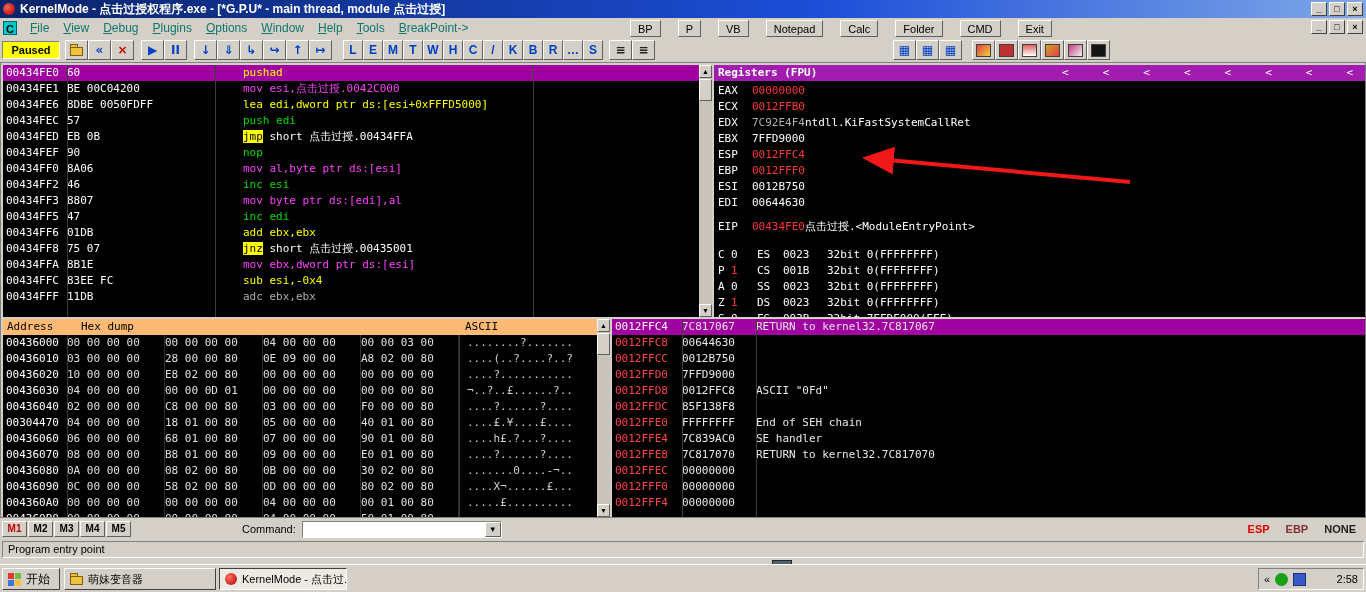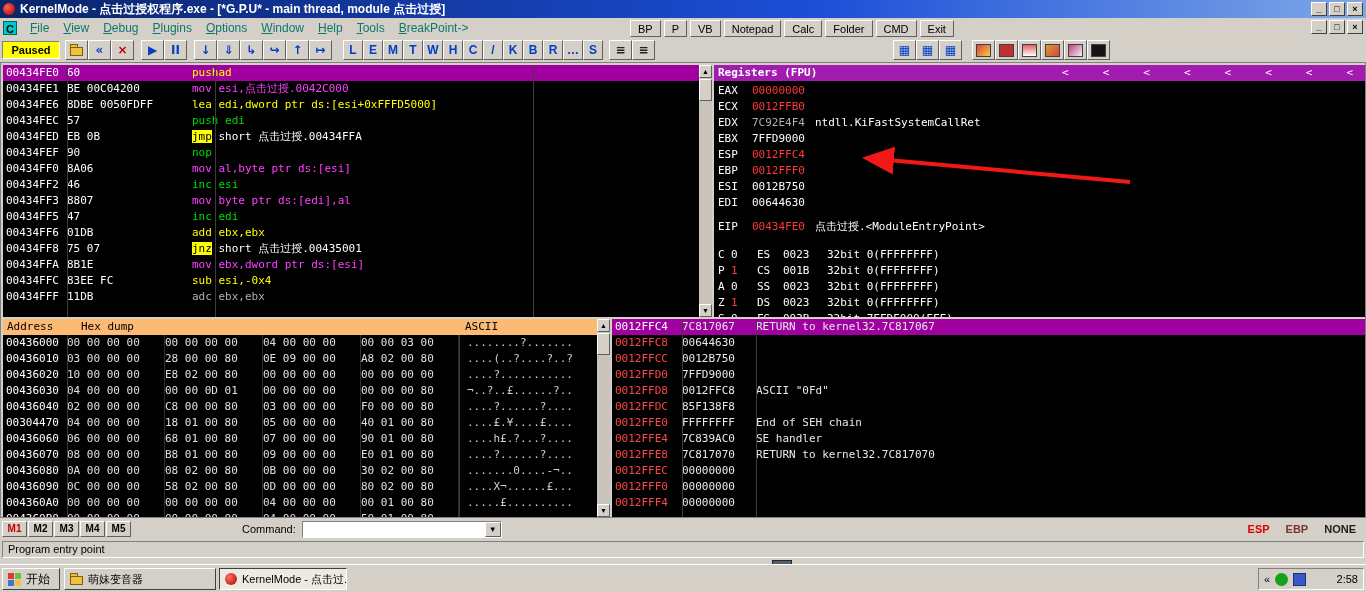--- a/index.html
+++ b/index.html
@@ -12,21 +12,21 @@
 .winctl{position:absolute;display:flex;gap:2px;z-index:30}
 #main-controls{top:2px;right:3px}
 #mdi-controls{top:20px;right:3px}
 .wbtn{width:16px;height:14px;background:#D4D0C8;border:1px solid;border-color:#FFF #404040 #404040 #FFF;font-size:9px;line-height:11px;text-align:center;font-weight:bold;color:#000}
 
 
 #menubar{position:absolute;left:0;top:18px;width:1366px;height:20px;background:#D4D0C8;display:flex;align-items:center;font-size:12px}
 #cpu-icon{width:14px;height:14px;background:#00C8C8;color:#000;font-size:11px;font-weight:bold;text-align:center;line-height:14px;margin:0 6px 0 3px;border:1px solid #006868}
 .menu-item{display:inline-block;padding:2px 7px;color:#0f766e}
 .menu-item::first-letter{text-decoration:underline}
-#mb-buttons{position:absolute;left:630px;top:20px;display:flex;gap:3px}
+#mb-buttons{position:absolute;left:630px;top:20px;display:flex;gap:17px}
 .mb-btn{height:17px;background:#D4D0C8;border:1px solid;border-color:#FFF #606060 #606060 #FFF;font-size:11px;padding:0 7px;color:#000;font-family:"Liberation Sans",sans-serif}
 
 
 #toolbar{position:absolute;left:0;top:38px;width:1366px;height:24px;background:#D4D0C8;display:flex;align-items:center;padding-left:2px}
 #pause-state{width:58px;height:18px;background:#FFFF00;color:#000;font-size:11px;font-weight:bold;text-align:center;line-height:16px;border:1px solid;border-color:#808080 #FFF #FFF #808080;margin-right:5px}
 .tb-btn{width:23px;height:20px;background:#D4D0C8;border:1px solid;border-color:#FFF #606060 #606060 #FFF;font-size:12px;font-weight:bold;color:#202020;display:flex;align-items:center;justify-content:center;font-family:"DejaVu Sans",sans-serif}
 .tb-btn.blue{color:#0040C8}.tb-btn.red{color:#C00000}
 .tb-sep{width:7px;height:20px}
 .tb-letter{width:20px;height:20px;background:#D4D0C8;border:1px solid;border-color:#FFF #606060 #606060 #FFF;color:#0040C8;font-weight:bold;font-size:12px;text-align:center;font-family:"Liberation Sans",sans-serif}
 #tb-letters{display:flex;margin-left:4px}
@@ -56,31 +56,31 @@
 .sb-btn{position:absolute;left:0;width:13px;height:13px;background:#D4D0C8;border:1px solid;border-color:#FFF #606060 #606060 #FFF;font-size:7px;text-align:center;line-height:11px;color:#000}
 .sb-up{top:0}.sb-dn{bottom:0}
 .sb-thumb{position:absolute;left:0;top:14px;width:13px;height:22px;background:#D4D0C8;border:1px solid;border-color:#FFF #606060 #606060 #FFF}
 .vline{position:absolute;top:0;bottom:0;width:1px;background:#3C3C3C}
 .row16{height:16px;line-height:16px;white-space:pre;overflow:hidden}
 
 
 .dis-row{padding-left:3px}
 .dis-row.sel{background:#A000A0}
 .d-addr{display:inline-block;width:61px}
-.d-bytes{display:inline-block;width:125px}
+.d-bytes{display:inline-block;width:176px}
 .c-yel{color:#FFFF00}.c-pink{color:#FF40FF}.c-grn{color:#00DC00}.c-wht{color:#FFF}.c-gry{color:#B0B0B0}.c-red{color:#FF3838}
 .mn-jump{background:#FFFF00;color:#000}
 
 
 #regs-header{height:16px;line-height:16px;background:#a21caf;color:#FFF;font-weight:bold;padding-left:4px;display:flex}
 #regs-chevrons{margin-left:auto;padding-right:12px;font-weight:normal}
 #regs-chevrons span{margin-left:34px}
 #regs-body{padding:2px 0 0 4px}
 .rname{display:inline-block;width:34px}
-.rcomment{margin-left:10px;color:#FFF}
+.rcomment{color:#FFF}
 .gap8{height:8px}.gap12{height:12px}
 .f-l{display:inline-block;width:13px}
 .f-v{display:inline-block;width:26px}
 .f-seg{display:inline-block;width:26px}
 .f-sv{display:inline-block;width:44px}
 
 
 #hexd-header{height:16px;line-height:16px;background:#fdba74;color:#000;position:relative;font-weight:bold}
 #hexd-header span{position:absolute;top:0;font-weight:normal}
 .hx-addr{display:inline-block;width:64px;padding-left:3px}

